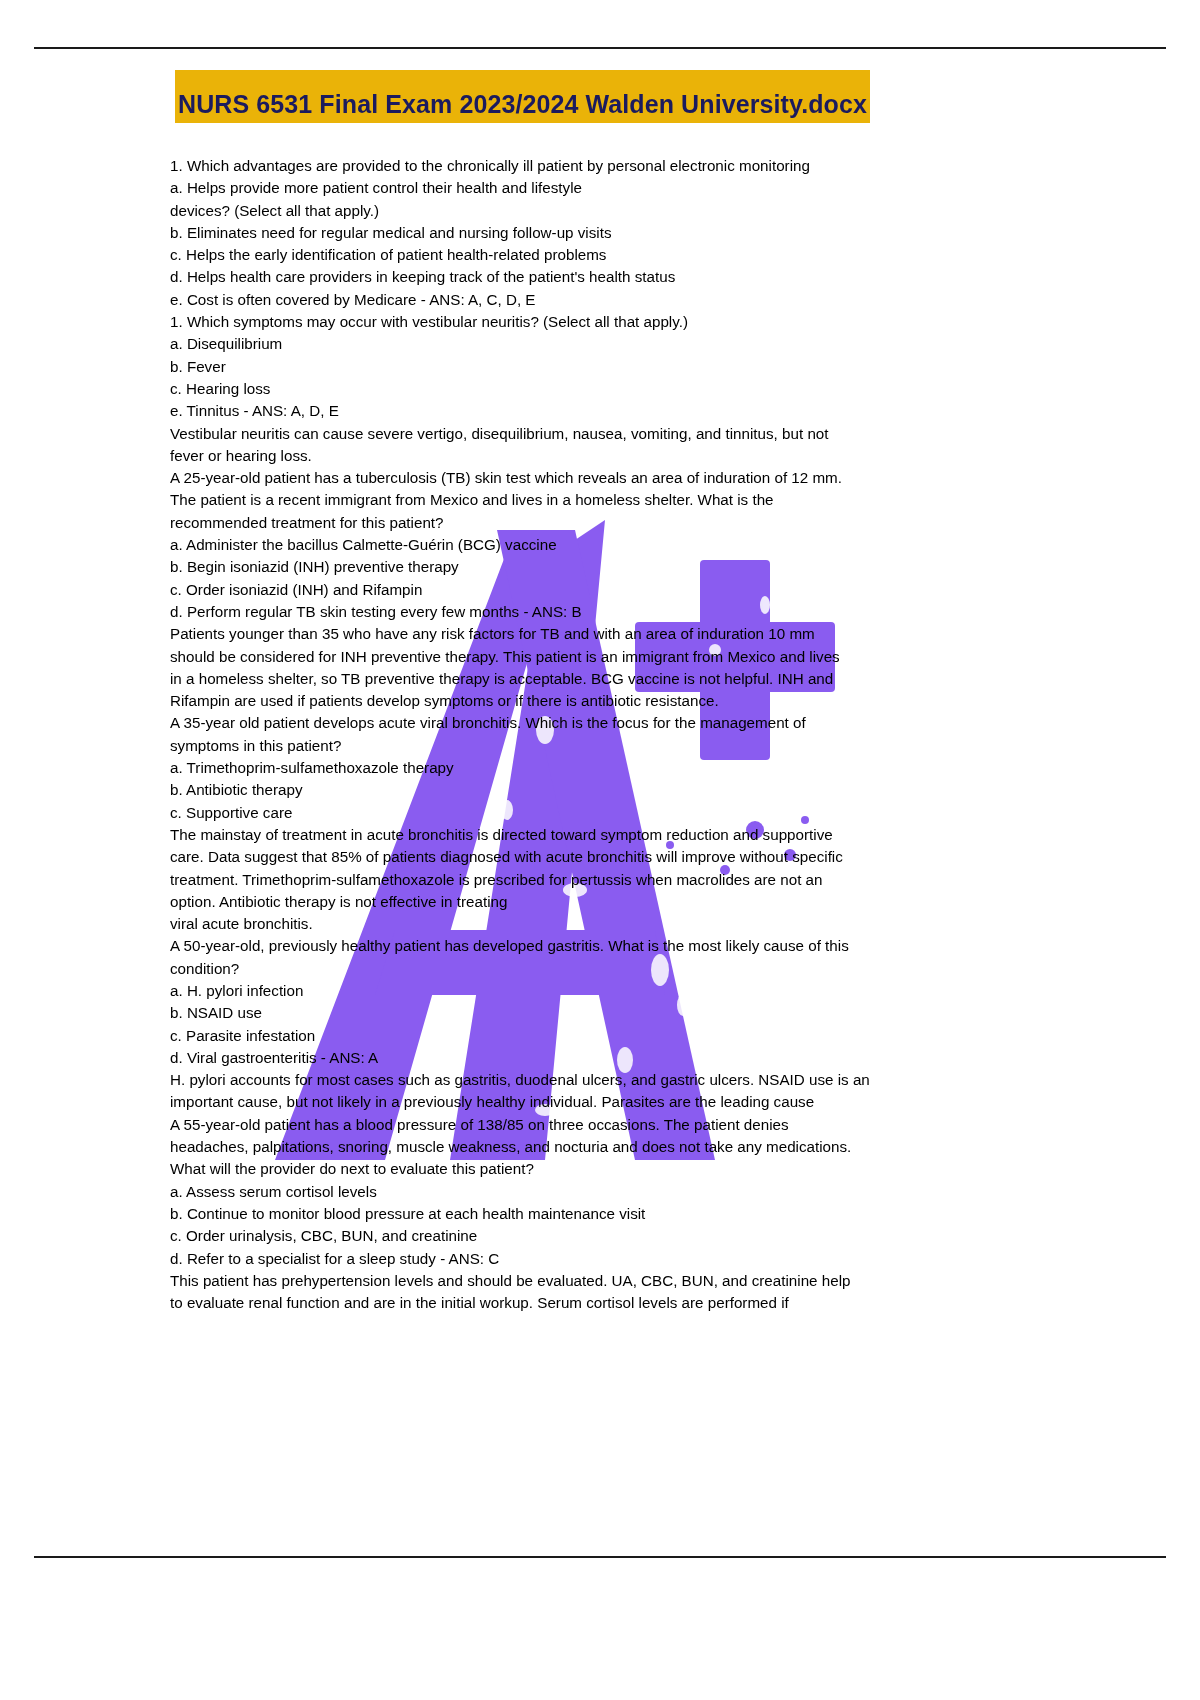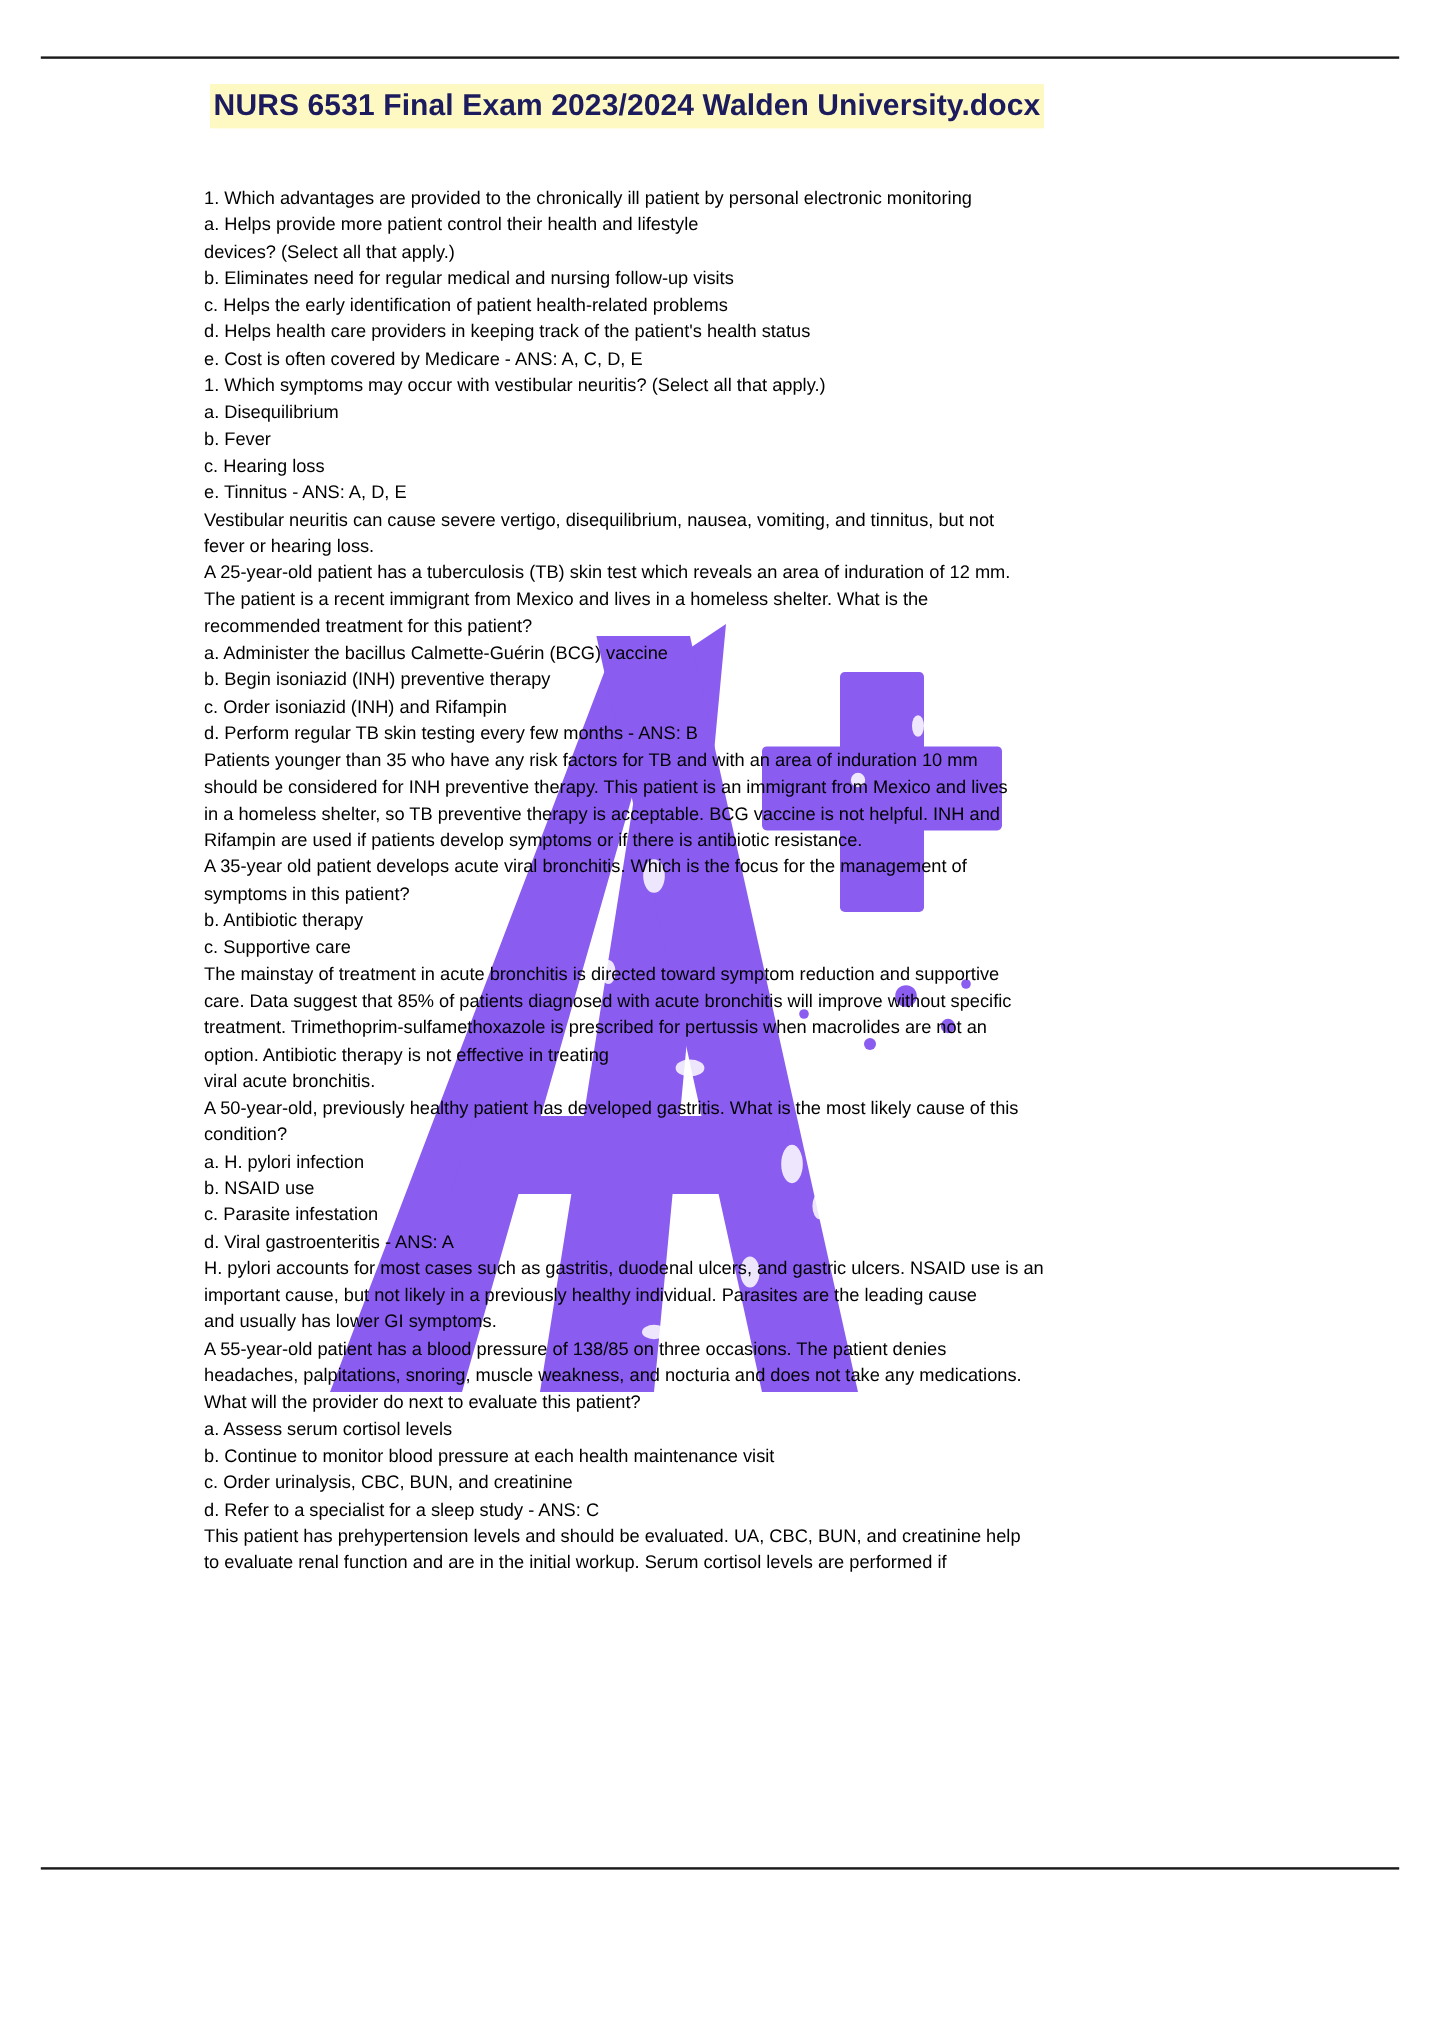--- a/index.html
+++ b/index.html
@@ -42,26 +42,26 @@
     background: #1a1a1a;
   }
 
   .title-wrap {
     position: absolute;
     left: 175px;
     top: 70px;
   }
   .doc-title {
     display: inline-block;
-    background: #fef9c3;
+    background: #eab308;
     color: #1b1b5e;
     font-size: 25px;
     font-weight: bold;
     line-height: 34px;
-    padding: 1px 3px 2px 3px;
+    padding: 17px 3px 2px 3px;
     letter-spacing: 0.1px;
     white-space: nowrap;
   }
 
   .body-text {
     position: absolute;
     left: 170px;
     top: 155px;
     width: 765px;
     font-size: 15.2px;
@@ -155,36 +155,36 @@
       <p>a. Administer the bacillus Calmette-Guérin (BCG) vaccine</p>
       <p>b. Begin isoniazid (INH) preventive therapy</p>
       <p>c. Order isoniazid (INH) and Rifampin</p>
       <p>d. Perform regular TB skin testing every few months - ANS: B</p>
       <p>Patients younger than 35 who have any risk factors for TB and with an area of induration 10 mm</p>
       <p>should be considered for INH preventive therapy. This patient is an immigrant from Mexico and lives</p>
       <p>in a homeless shelter, so TB preventive therapy is acceptable. BCG vaccine is not helpful. INH and</p>
       <p>Rifampin are used if patients develop symptoms or if there is antibiotic resistance.</p>
       <p>A 35-year old patient develops acute viral bronchitis. Which is the focus for the management of</p>
       <p>symptoms in this patient?</p>
+      <p>a. Trimethoprim-sulfamethoxazole therapy</p>
       <p>b. Antibiotic therapy</p>
       <p>c. Supportive care</p>
       <p>The mainstay of treatment in acute bronchitis is directed toward symptom reduction and supportive</p>
       <p>care. Data suggest that 85% of patients diagnosed with acute bronchitis will improve without specific</p>
       <p>treatment. Trimethoprim-sulfamethoxazole is prescribed for pertussis when macrolides are not an</p>
       <p>option. Antibiotic therapy is not effective in treating</p>
       <p>viral acute bronchitis.</p>
       <p>A 50-year-old, previously healthy patient has developed gastritis. What is the most likely cause of this</p>
       <p>condition?</p>
       <p>a. H. pylori infection</p>
       <p>b. NSAID use</p>
       <p>c. Parasite infestation</p>
       <p>d. Viral gastroenteritis - ANS: A</p>
       <p>H. pylori accounts for most cases such as gastritis, duodenal ulcers, and gastric ulcers. NSAID use is an</p>
       <p>important cause, but not likely in a previously healthy individual. Parasites are the leading cause</p>
-      <p>and usually has lower GI symptoms.</p>
       <p>A 55-year-old patient has a blood pressure of 138/85 on three occasions. The patient denies</p>
       <p>headaches, palpitations, snoring, muscle weakness, and nocturia and does not take any medications.</p>
       <p>What will the provider do next to evaluate this patient?</p>
       <p>a. Assess serum cortisol levels</p>
       <p>b. Continue to monitor blood pressure at each health maintenance visit</p>
       <p>c. Order urinalysis, CBC, BUN, and creatinine</p>
       <p>d. Refer to a specialist for a sleep study - ANS: C</p>
       <p>This patient has prehypertension levels and should be evaluated. UA, CBC, BUN, and creatinine help</p>
       <p>to evaluate renal function and are in the initial workup. Serum cortisol levels are performed if</p>
     </div>

